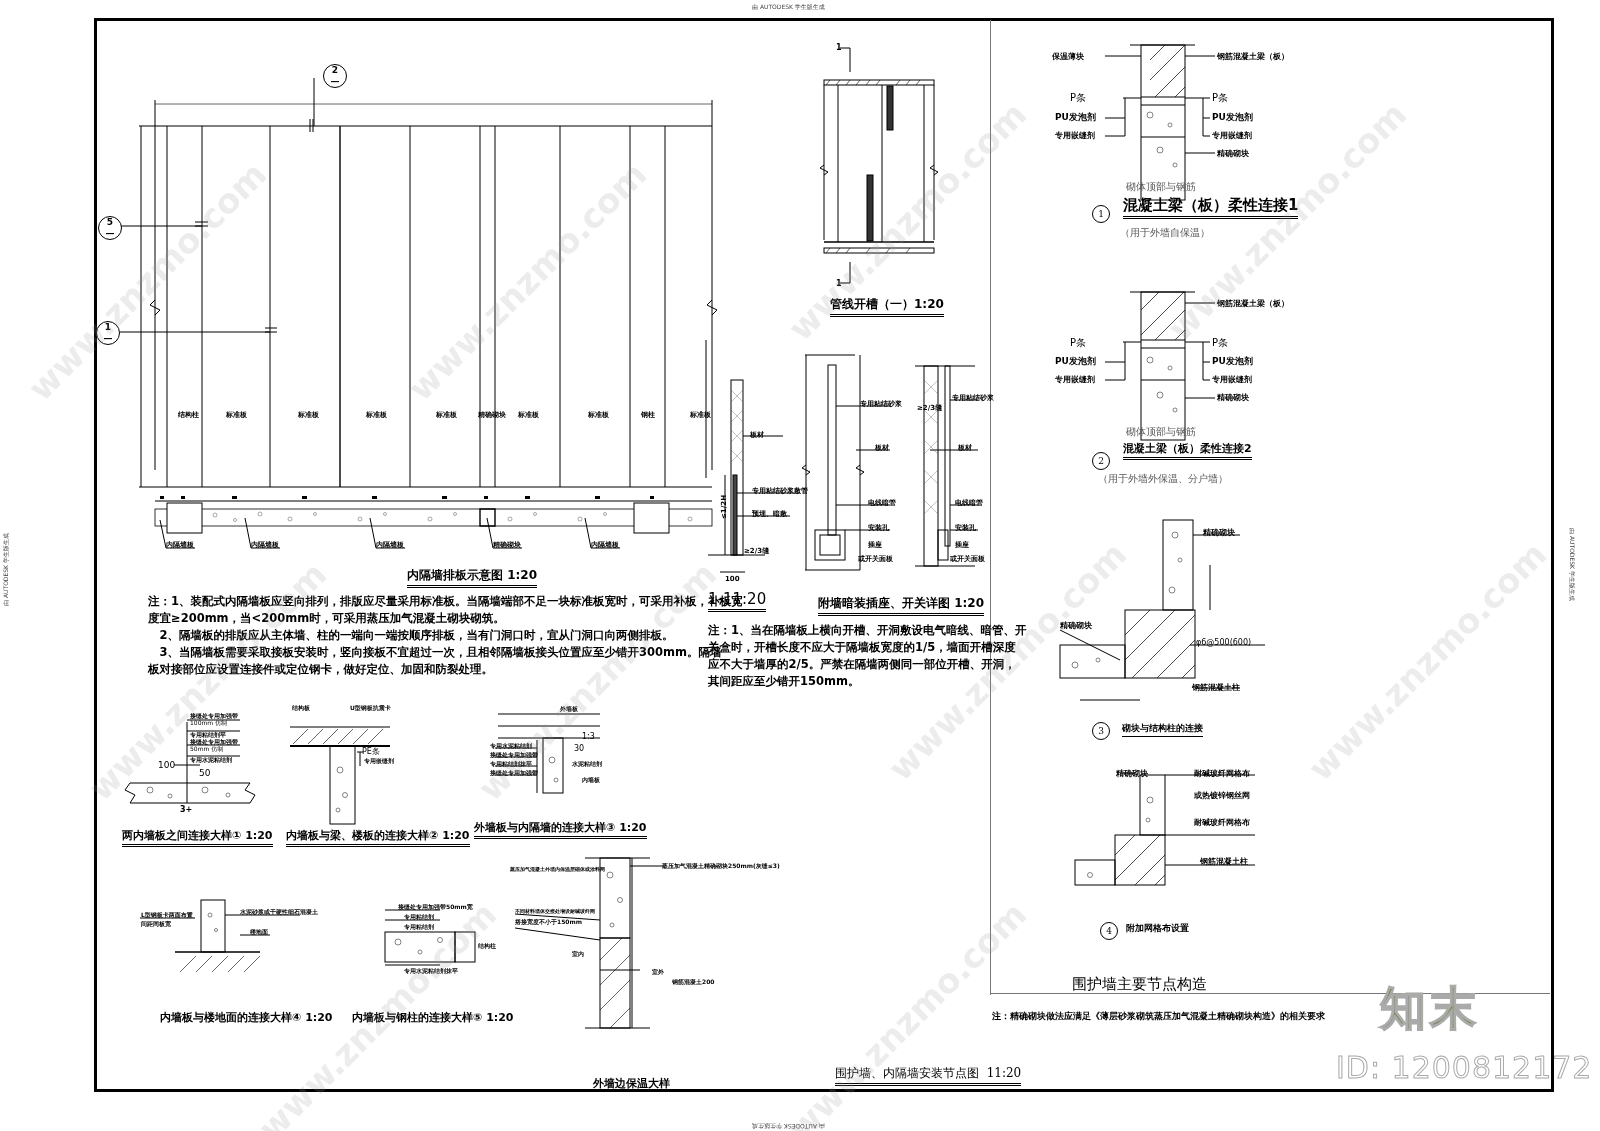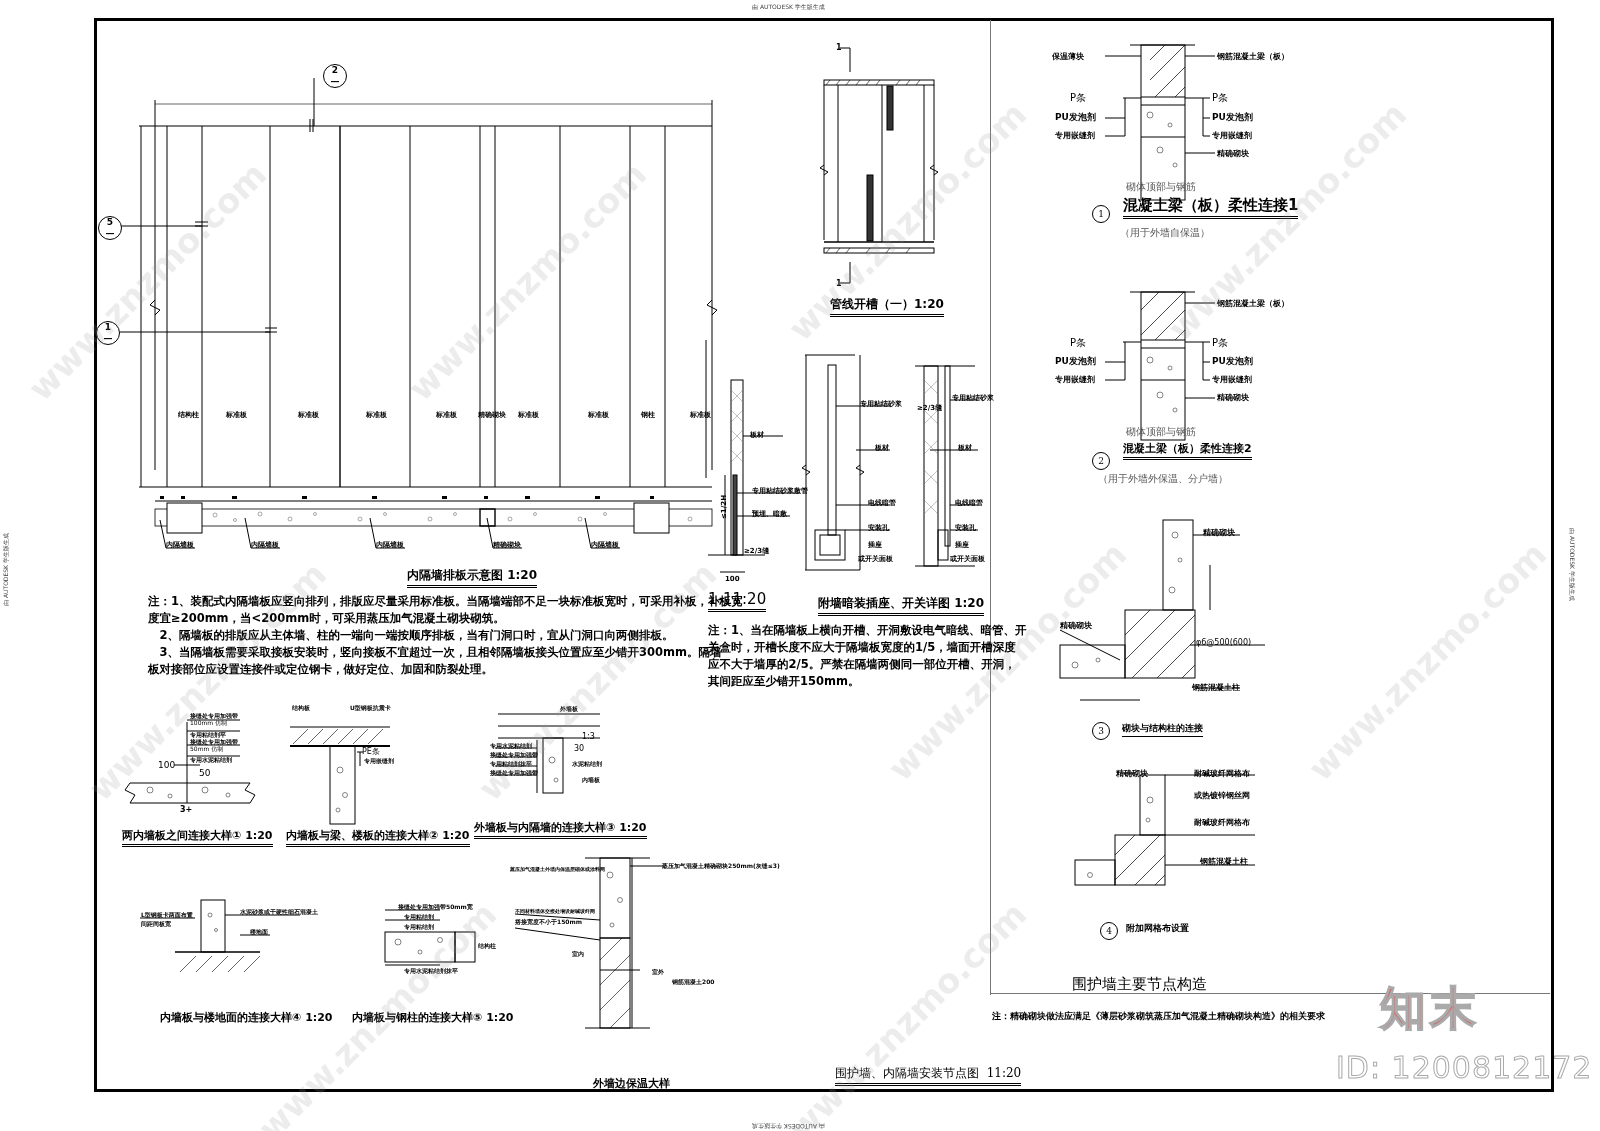--- a/index.html
+++ b/index.html
@@ -9,21 +9,21 @@
   .frame{position:absolute;left:94px;top:18px;width:1460px;height:1074px;border:3px solid #000;box-sizing:border-box;}
   .divider{position:absolute;left:990px;top:20px;width:0;height:975px;border-left:1px solid #777;}
   .bottom-line{position:absolute;left:990px;top:993px;width:560px;border-top:1px solid #777;}
   .lbl{font-size:7px;font-weight:bold;white-space:nowrap;}
   .title{font-size:12px;font-weight:bold;white-space:nowrap;border-bottom:3px double #000;padding-bottom:1px;}
   .note{font-size:11.5px;font-weight:bold;line-height:17px;white-space:nowrap;}
   .serif{font-family:"DejaVu Serif",serif;}
   .circle{width:16px;height:16px;border:1px solid #000;border-radius:50%;font-size:9px;text-align:center;line-height:16px;background:#fff;}
   .axis-bubble{width:22px;height:22px;border:1px solid #000;border-radius:50%;font-size:9px;text-align:center;line-height:11px;background:#fff;font-weight:bold;}
   .wm{font-size:34px;color:rgba(150,150,150,0.18);font-weight:bold;white-space:nowrap;transform:rotate(-45deg);transform-origin:left top;pointer-events:none;}
-  .brand{font-size:46px;color:#ef4444;-webkit-text-stroke:1.5px #aaa;font-weight:bold;letter-spacing:4px;}
+  .brand{font-size:46px;color:#4d7c0f;-webkit-text-stroke:1.5px #aaa;font-weight:bold;letter-spacing:4px;}
   .brand-id{font-size:30px;color:#fff;-webkit-text-stroke:1px #aaa;letter-spacing:1px;}
   svg{position:absolute;overflow:visible;}
 </style>
 </head>
 <body>
 
 <div class="abs stamp" style="left:752px;top:3px;">由 AUTODESK 学生版生成</div>
 <div class="abs stamp" style="left:752px;top:1121px;transform:rotate(180deg);">由 AUTODESK 学生版生成</div>
 <div class="abs stamp" style="left:-30px;top:565px;transform:rotate(-90deg);">由 AUTODESK 学生版生成</div>
 <div class="abs stamp" style="left:1535px;top:560px;transform:rotate(90deg);">由 AUTODESK 学生版生成</div>

